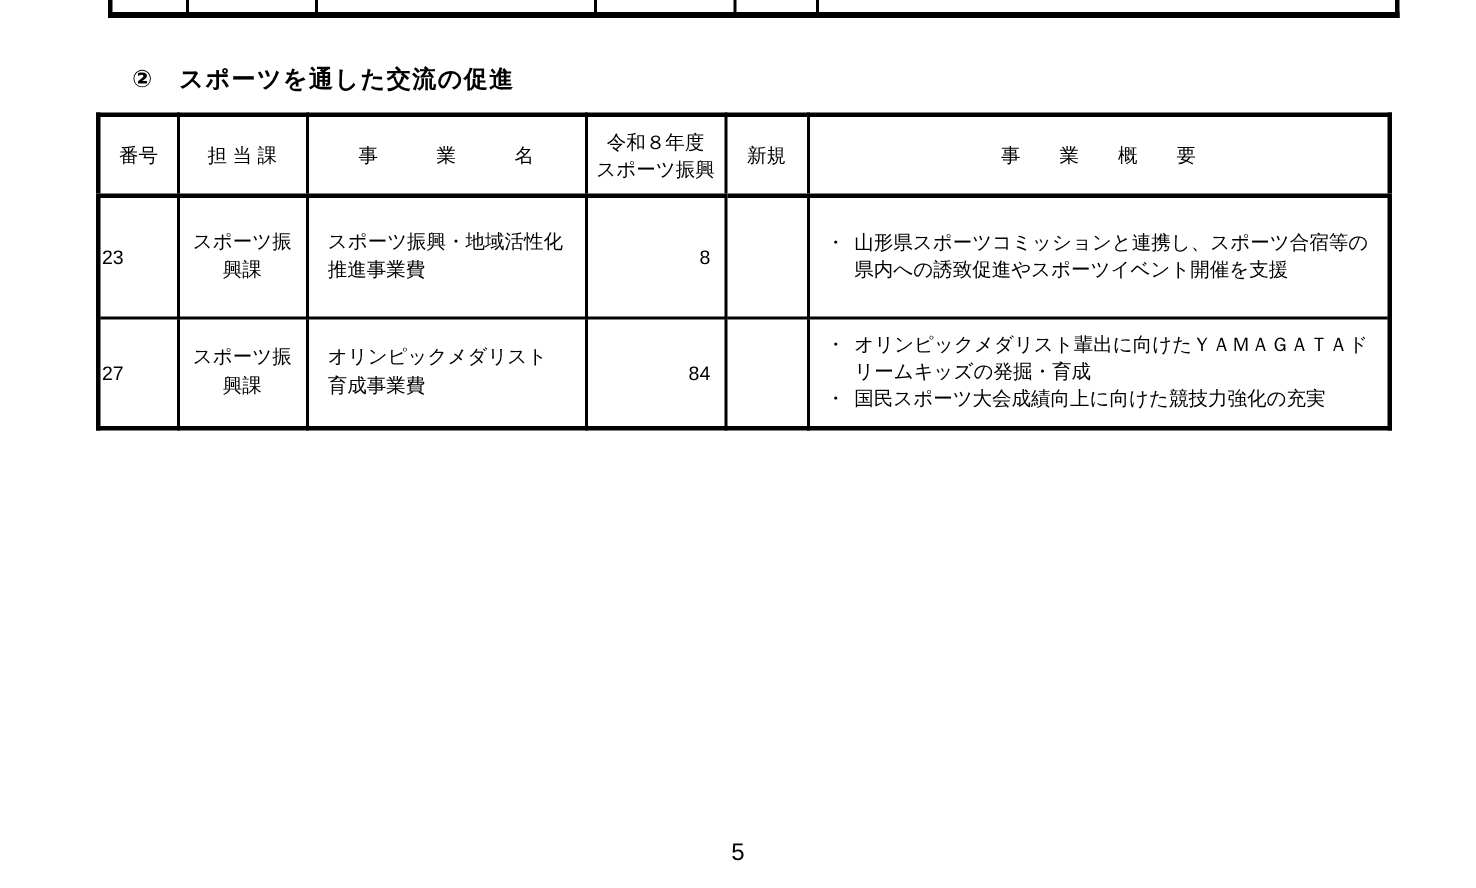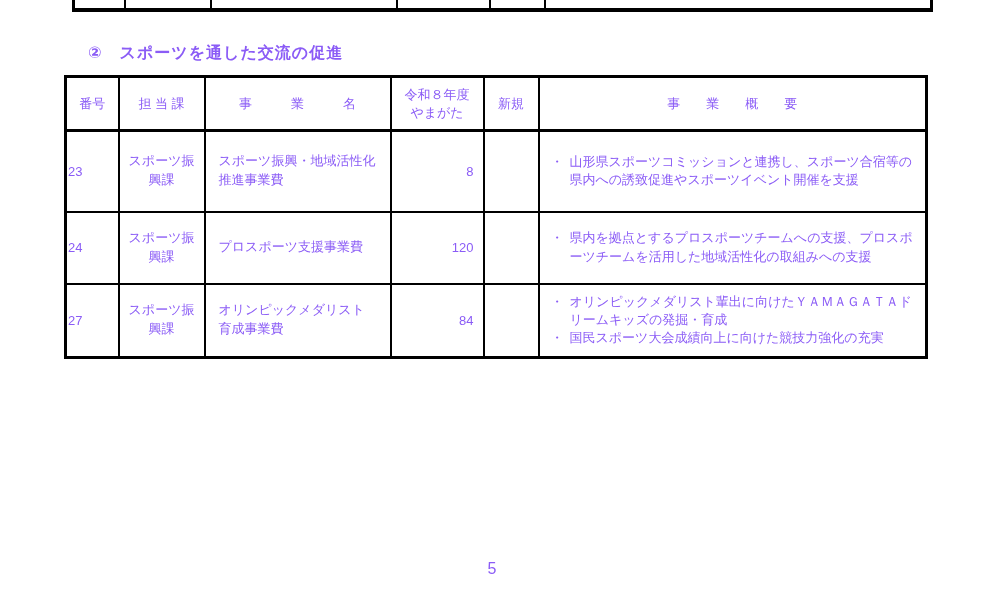--- a/index.html
+++ b/index.html
@@ -2,21 +2,21 @@
 <html><head>
 <meta charset="utf-8">
 <style>
   html, body { margin: 0; padding: 0; background: #ffffff; }
   body { width: 984px; height: 592px; overflow: hidden; }
   .page {
     position: relative;
     width: 984px; height: 592px;
     background: #ffffff;
     font-family: "Liberation Sans", "DejaVu Sans", sans-serif;
-    color: #8b5cf6;
+    color: #000000;
   }
 
   
   .partial-table {
     position: absolute;
     left: 72px; top: 0;
     width: 861px; height: 12px;
     box-sizing: border-box;
     border-left: 3px solid #000;
     border-right: 3px solid #000;
@@ -109,50 +109,37 @@
         <col style="width:55px">
         <col style="width:388px">
     </colgroup>
     <thead>
       <tr class="hrow">
         <th>番号</th>
         <th>担 当 課</th>
         <th>事　　　業　　　名</th>
         <th>
           <div>令和８年度</div>
-          <div>やまがた</div>
+          <div>スポーツ振興</div>
         </th>
         <th>新規</th>
         <th>事　　業　　概　　要</th>
       </tr>
     </thead>
     <tbody>
       <tr class="r0">
         <td class="no">23</td>
         <td class="dept">スポーツ振興課</td>
         <td class="name">スポーツ振興・地域活性化推進事業費</td>
         <td class="amt">8</td>
         <td class="new"></td>
         <td class="ov">
           <div class="item">
             <span class="bullet">・</span>
             <span class="itext">山形県スポーツコミッションと連携し、スポーツ合宿等の県内への誘致促進やスポーツイベント開催を支援</span>
-          </div>
-        </td>
-      </tr>
-      <tr class="r1">
-        <td class="no">24</td>
-        <td class="dept">スポーツ振興課</td>
-        <td class="name">プロスポーツ支援事業費</td>
-        <td class="amt">120</td>
-        <td class="new"></td>
-        <td class="ov">
-          <div class="item">
-            <span class="bullet">・</span>
-            <span class="itext">県内を拠点とするプロスポーツチームへの支援、プロスポーツチームを活用した地域活性化の取組みへの支援</span>
           </div>
         </td>
       </tr>
       <tr class="r4">
         <td class="no">27</td>
         <td class="dept">スポーツ振興課</td>
         <td class="name">オリンピックメダリスト育成事業費</td>
         <td class="amt">84</td>
         <td class="new"></td>
         <td class="ov">

